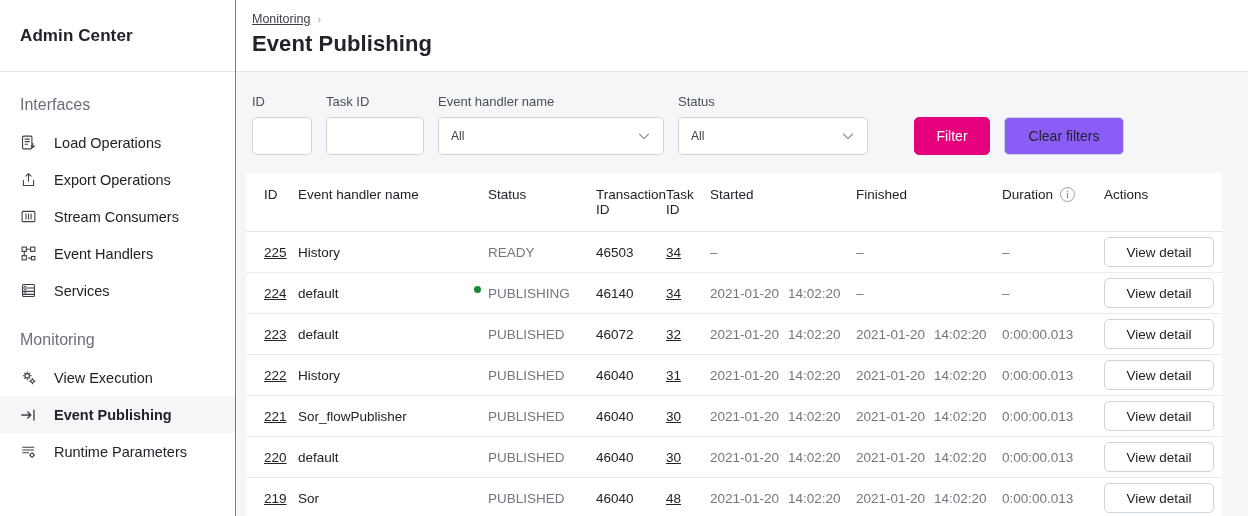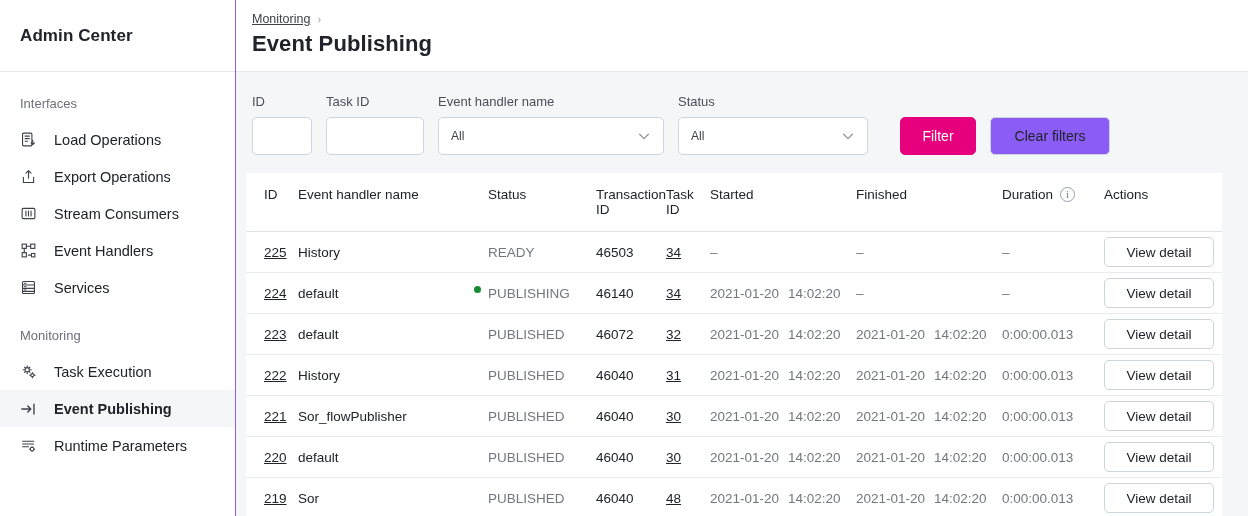--- a/index.html
+++ b/index.html
@@ -23,21 +23,21 @@
   .brand {
     height: 72px; min-height: 72px;
     display: flex; align-items: center;
     padding: 0 20px;
     border-bottom: 1px solid #e3e6ea;
     font-size: 17px; font-weight: bold; color: #20232a;
     letter-spacing: .1px;
   }
   .nav { padding-top: 18px; flex: 1; overflow: hidden; }
   .nav-group-label {
-    font-size: 13px; color: #6a6f7a;
+    font-size: 16px; color: #6a6f7a;
     padding: 6px 20px 10px 20px;
   }
   .nav-item {
     display: flex; align-items: center;
     height: 37px; padding: 0 20px;
     font-size: 14.5px; color: #20232a;
     cursor: pointer;
   }
   .nav-item.active { background: #f4f6f8; font-weight: bold; }
   .nav-ico {
@@ -99,21 +99,21 @@
   .ctrl.sel-status { width: 190px; }
   .chev { color: #8d949c; margin-left: 10px; display: flex; }
   .btn {
     height: 38px; border-radius: 5px;
     display: flex; align-items: center; justify-content: center;
     font-size: 14px; cursor: pointer;
     font-family: "Liberation Sans", sans-serif;
   }
   .btn-filter {
     background: #e6007e; color: #ffffff; width: 76px;
-    border: 1px solid #e6007e; margin-left: 18px;
+    border: 1px solid #e6007e; margin-left: 32px;
   }
   .btn-clear {
     background: #8b5cf6; color: #20232a; width: 120px;
     border: 1px solid #ccd4dc; margin-left: 14px;
   }
 
   
   .table-wrap {
     margin-left: 10px;
     width: 976px;
@@ -241,21 +241,21 @@
         <div class="nav-group-label">Monitoring</div>
         <div class="nav-item">
           <span class="nav-ico">
             <svg width="18" height="18" viewBox="0 0 20 20" fill="none" stroke="currentColor" stroke-width="1.2">
               <circle cx="8" cy="7.5" r="2.4"></circle>
               <path d="M8 3.1v1.2M8 10.7v1.2M3.6 7.5h1.2M11.2 7.5h1.2M5 4.5l.9.9M10.1 9.6l.9.9M11 4.5l-.9.9M5.9 9.6L5 10.5" stroke-linecap="round"></path>
               <circle cx="13.8" cy="13.5" r="1.7"></circle>
               <path d="M13.8 10.6v.8M13.8 15.6v.8M10.9 13.5h.8M15.9 13.5h.8" stroke-linecap="round"></path>
             </svg>
           </span>
-          <span>Task Execution</span>
+          <span>View Execution</span>
         </div>
         <div class="nav-item active">
           <span class="nav-ico">
             <svg width="18" height="16" viewBox="0 0 20 16" fill="none" stroke="currentColor" stroke-width="1.5">
               <path d="M2 8h10m0 0L8.6 4.6M12 8l-3.4 3.4" stroke-linecap="round" stroke-linejoin="round"></path>
               <path d="M15.5 2.5v11" stroke-linecap="round"></path>
             </svg>
           </span>
           <span>Event Publishing</span>
         </div>

